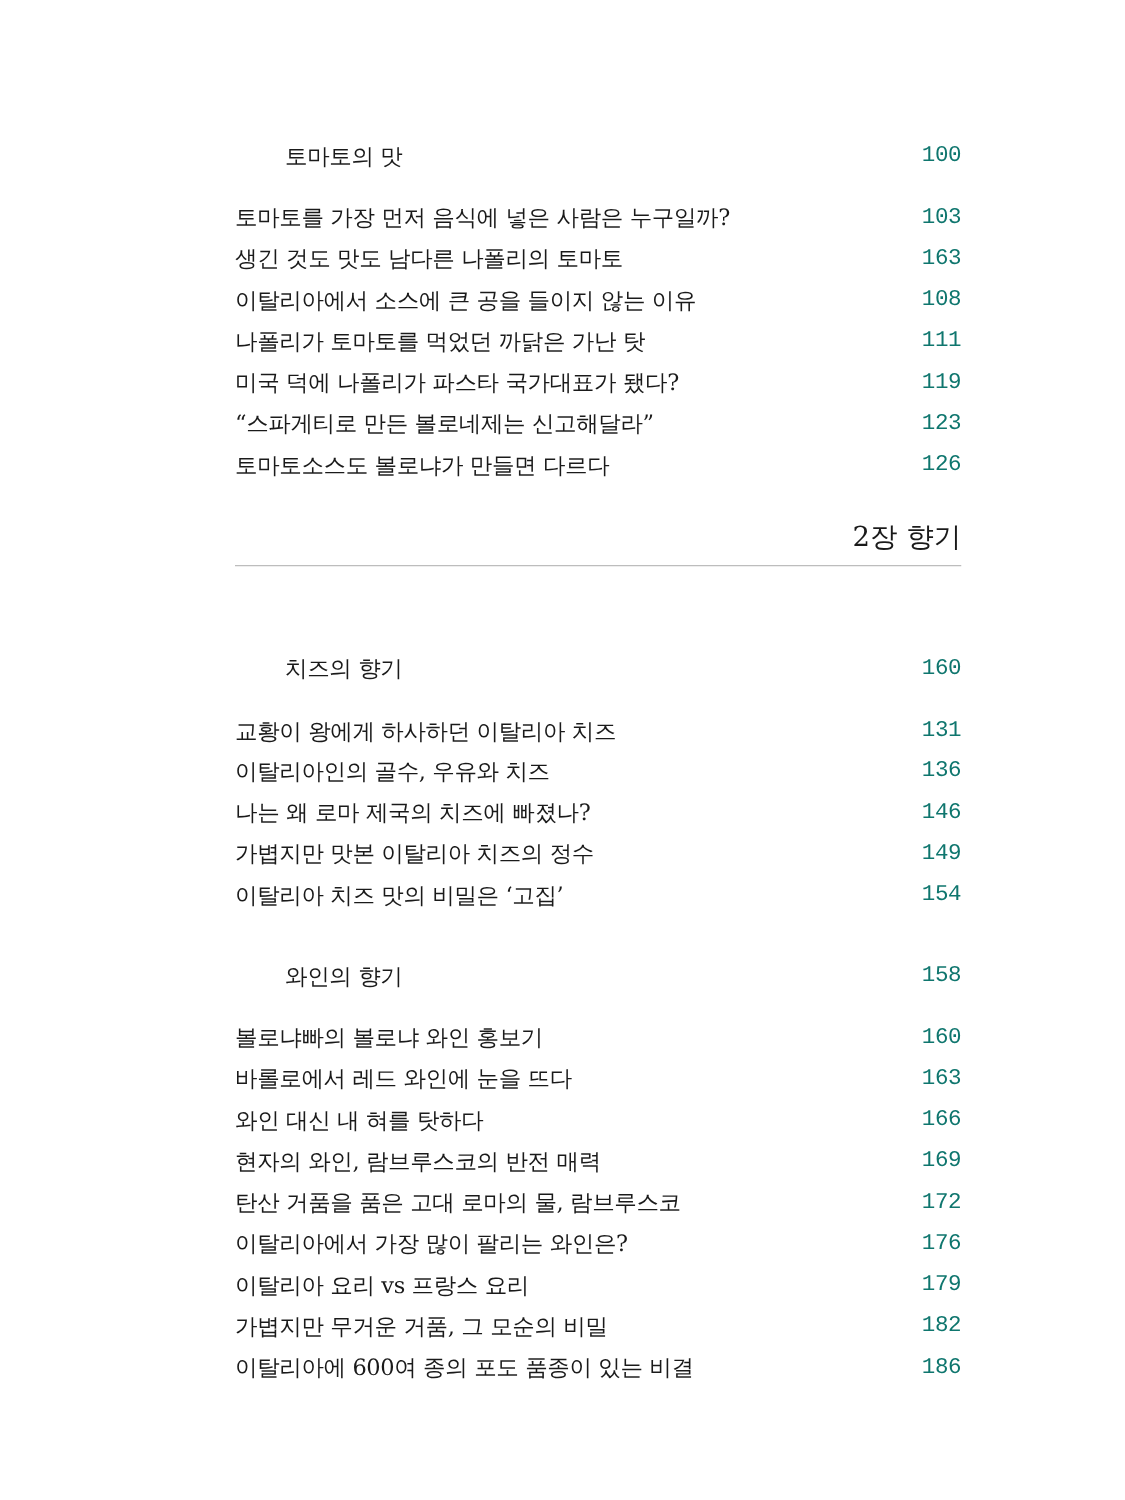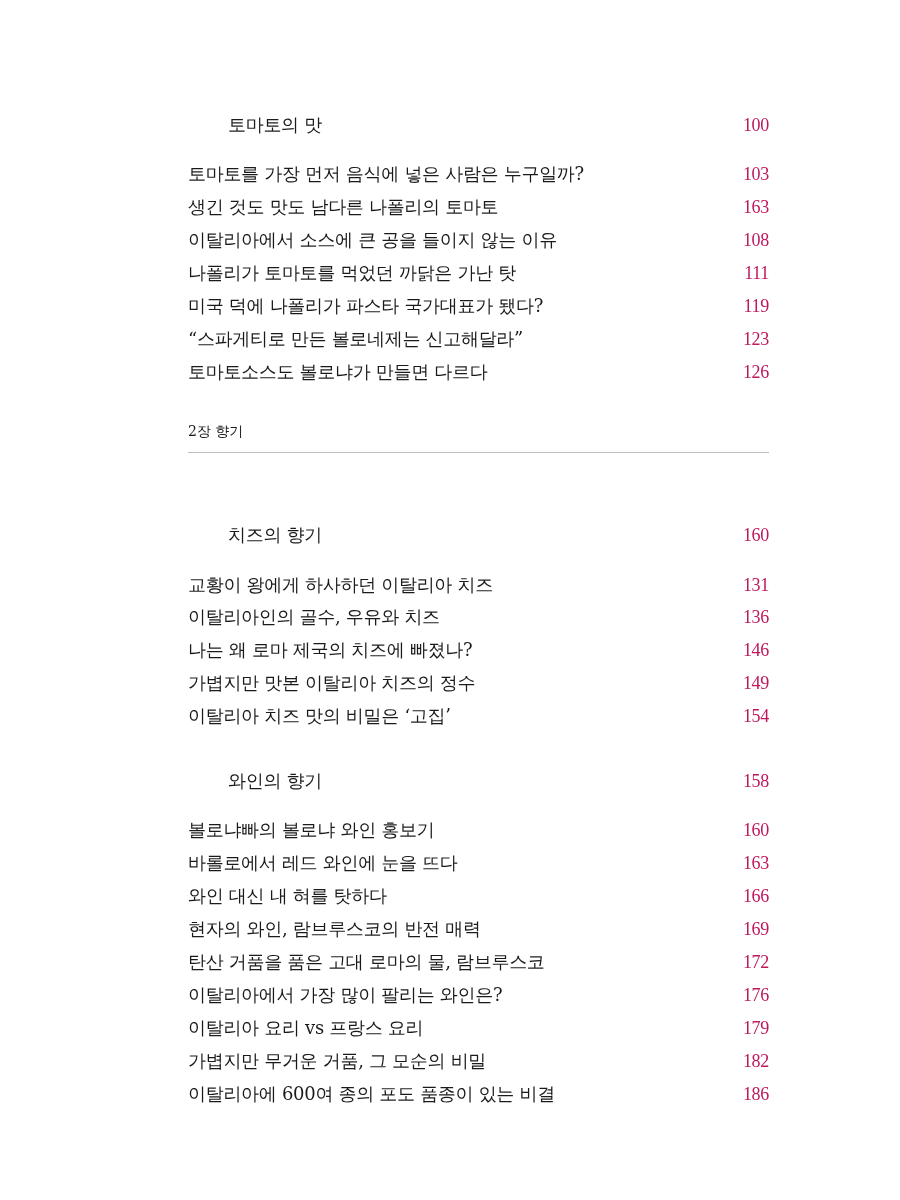--- a/index.html
+++ b/index.html
@@ -30,33 +30,33 @@
       justify-content: space-between;
       align-items: center;
       font-size: 18px;
       letter-spacing: -0.3px;
       margin-top: 40px;
     }
     .row .title {
       white-space: nowrap;
     }
     .row .pg {
-      font-family: Liberation Serif, serif;
+      font-family: Liberation Mono, monospace;
       font-size: 18px;
-      color: #be185d;
+      color: #0f766e;
     }
     .row.section .title {
       padding-left: 40px;
     }
     .chapter {
       position: absolute;
       left: 0;
       right: 0;
-      text-align: left;
-      font-size: 14px;
+      text-align: right;
+      font-size: 22px;
       height: 30px;
       line-height: 30px;
     }
     .divider {
       position: absolute;
       left: 0;
       right: 0;
       height: 0;
       border-top: 1.5px solid #bdbdbd;
     }

